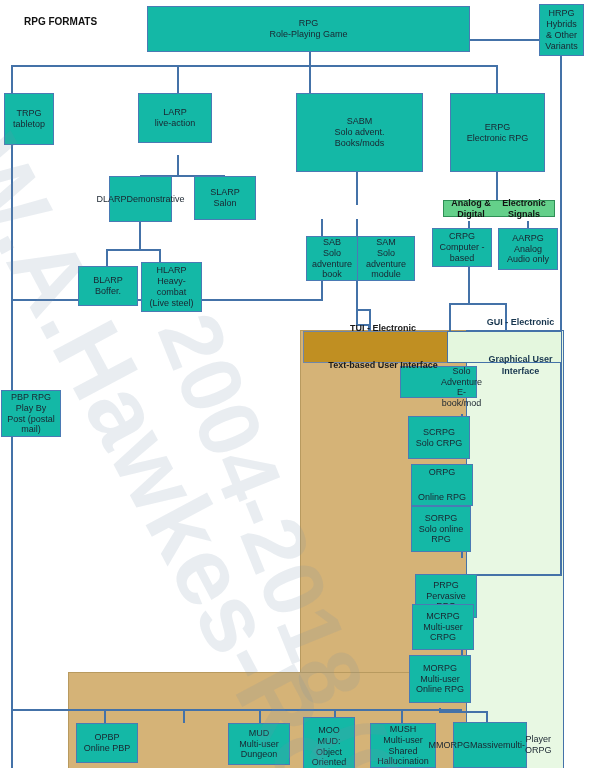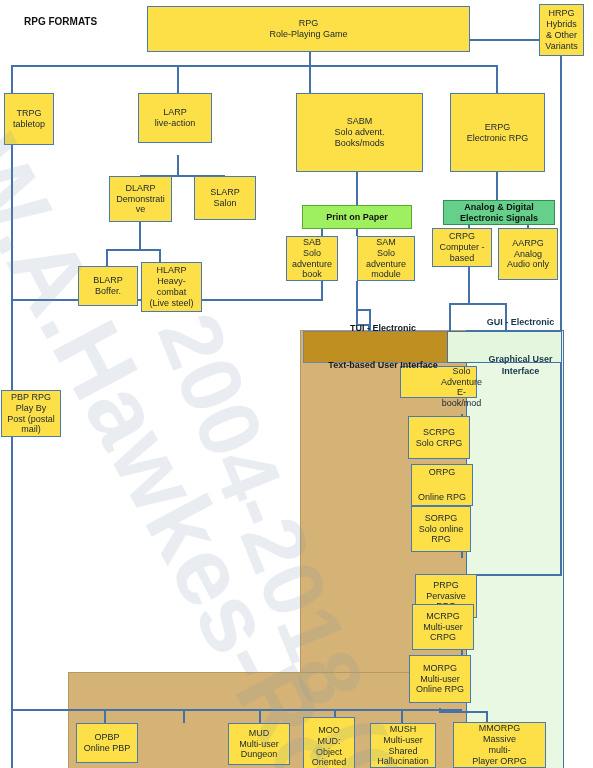--- a/index.html
+++ b/index.html
@@ -21,21 +21,21 @@
   .region-hdr.tui{background:#c08f22;border:1px solid #6f86a8;color:#1a1a1a;}
   .region-hdr.gui{background:#e4f7de;border:1px solid #4472a8;color:#17354e;padding-left:32px;}
 
   
   svg#wires{position:absolute;left:0;top:0;width:593px;height:768px;z-index:3;}
 
   
   .node{position:absolute;box-sizing:border-box;z-index:4;
         display:flex;align-items:center;justify-content:center;text-align:center;
         font-size:9px;line-height:1.22;color:#1a2530;padding:2px;}
-  .node.blue{background:#fde047;border:1px solid #4a7ab4;}
+  .node.blue{background:#14b8a6;border:1px solid #4a7ab4;}
   .node.green{background:#9ef060;border:1px solid #5ea830;font-weight:bold;color:#111;}
   .node.green2{background:#64d08a;border:1px solid #2f8f56;font-weight:bold;color:#111;}
 
   #title{position:absolute;left:24px;top:16px;font-size:10px;font-weight:bold;color:#111;z-index:6;}
 </style>
 </head>
 <body>
 
 <div id="stage">
 
@@ -149,21 +149,21 @@
     <span>SABM</span>
     <span>Solo advent.</span>
     <span>Books/mods</span>
   </div>
 
   <div class="node blue" style="left:450px;top:93px;width:95px;height:79px;flex-direction:column;">
     <span>ERPG</span>
     <span>Electronic RPG</span>
   </div>
 
-  <div class="node blue" style="left:109px;top:176px;width:63px;height:46px;flex-direction:column;">
+  <div class="node blue" style="left:109px;top:176px;width:63px;height:46px;">
     <span>DLARP</span>
     <span>Demonstrati</span>
     <span>ve</span>
   </div>
 
   <div class="node blue" style="left:194px;top:176px;width:62px;height:44px;flex-direction:column;">
     <span>SLARP</span>
     <span>Salon</span>
   </div>
 
@@ -172,50 +172,47 @@
     <span>Boffer.</span>
   </div>
 
   <div class="node blue" style="left:141px;top:262px;width:61px;height:50px;flex-direction:column;">
     <span>HLARP</span>
     <span>Heavy-</span>
     <span>combat</span>
     <span>(Live steel)</span>
   </div>
 
-  <div class="node green" style="left:302px;top:205px;width:110px;height:24px;">
-    <span>Print on Paper</span>
-  </div>
-
-  <div class="node green2" style="left:443px;top:200px;width:112px;height:25px;flex-direction:column;">
+
+  <div class="node green2" style="left:443px;top:200px;width:112px;height:17px;flex-direction:row;">
     <span>Analog &amp; Digital</span>
     <span>Electronic Signals</span>
   </div>
 
-  <div class="node blue" style="left:286px;top:236px;width:52px;height:45px;flex-direction:column;">
+  <div class="node blue" style="left:306px;top:236px;width:52px;height:45px;flex-direction:column;">
     <span>SAB</span>
     <span>Solo</span>
     <span>adventure</span>
     <span>book</span>
   </div>
 
   <div class="node blue" style="left:357px;top:236px;width:58px;height:45px;flex-direction:column;">
     <span>SAM</span>
     <span>Solo</span>
     <span>adventure</span>
     <span>module</span>
   </div>
 
   <div class="node blue" style="left:432px;top:228px;width:60px;height:39px;flex-direction:column;">
     <span>CRPG</span>
     <span>Computer -</span>
     <span>based</span>
   </div>
 
-  <div class="node blue" style="left:498px;top:228px;width:60px;height:52px;flex-direction:column;">
+  <div class="node blue" style="left:498px;top:228px;width:60px;height:42px;flex-direction:column;">
     <span>AARPG</span>
     <span>Analog</span>
     <span>Audio only</span>
   </div>
 
   <div class="node blue" style="left:1px;top:390px;width:60px;height:47px;flex-direction:column;">
     <span>PBP RPG</span>
     <span>Play By</span>
     <span>Post (postal</span>
     <span>mail)</span>
@@ -279,20 +276,20 @@
     <span>Oriented</span>
   </div>
 
   <div class="node blue" style="left:370px;top:723px;width:66px;height:45px;flex-direction:column;">
     <span>MUSH</span>
     <span>Multi-user</span>
     <span>Shared</span>
     <span>Hallucination</span>
   </div>
 
-  <div class="node blue" style="left:453px;top:722px;width:93px;height:46px;flex-direction:column;">
+  <div class="node blue" style="left:453px;top:722px;width:74px;height:46px;flex-direction:row;">
     <span>MMORPG</span>
     <span>Massive</span>
     <span>multi-</span>
     <span>Player ORPG</span>
   </div>
 
 </div>
 
 </body></html>

